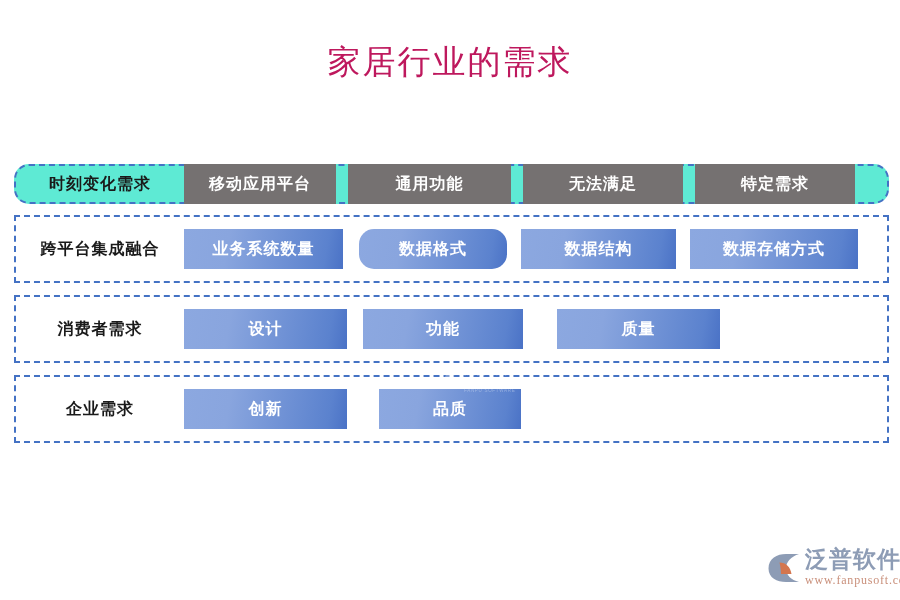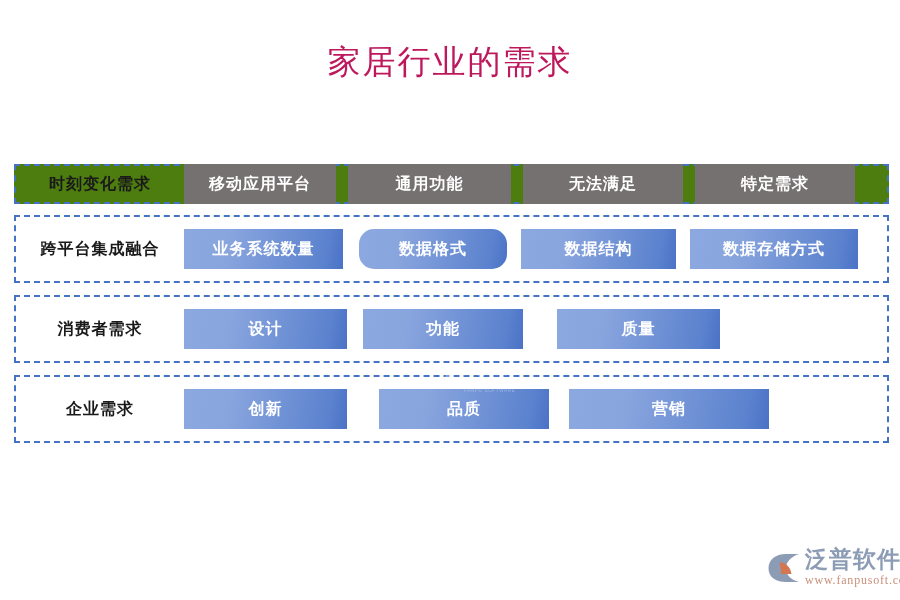--- a/index.html
+++ b/index.html
@@ -46,23 +46,24 @@
   
   .row {
     position: relative;
     box-sizing: border-box;
     border: 2px dashed #4472c4;
     display: flex;
     align-items: center;
     margin-bottom: 12px;
   }
   .row.row-gray {
-    background: #4d7c0f;
+    background: #5eead4;
     height: 40px;
     margin-bottom: 11px;
+    border-radius: 15px;
   }
   .row.row-plain {
     background: #ffffff;
     height: 68px;
   }
   .row-4 { margin-bottom: 0; justify-content: flex-end; }
 
   .row-label {
     flex: 0 0 auto;
     width: 168px;
@@ -205,22 +206,21 @@
         <div class="chip chip-blue" style="width:163px;margin-right:16px;">设计</div>
         <div class="chip chip-blue" style="width:160px;margin-right:34px;">功能</div>
         <div class="chip chip-blue" style="width:163px;">质量</div>
       </div>
     </div>
 
     <div class="row row-plain row-4">
       <div class="row-label">企业需求</div>
       <div class="boxes">
         <div class="chip chip-blue" style="width:163px;margin-right:32px;">创新</div>
-        <div class="chip chip-blue" style="width:170px;margin-right:20px;">品质</div>
-        <div class="chip chip-blue" style="width:200px;">营销</div>
+        <div class="chip chip-blue" style="width:142px;margin-right:20px;">品质</div>
       </div>
     </div>
 
   </div>
 
   <div class="watermark wm-small">
     <span class="wm-mark">
       <svg width="17" height="17" viewBox="0 0 34 30" aria-hidden="true">
         <path d="M2 15 C2 5 11 1 20 1 L32 1 C24 3 19 8 19 15 C19 22 24 27 32 29 L20 29 C11 29 2 25 2 15 Z" fill="#ffffff"></path>
         <path d="M13 9 C19 9 24 13 25 20 L14 20 C14 15 13 11 13 9 Z" fill="#ffffff"></path>

